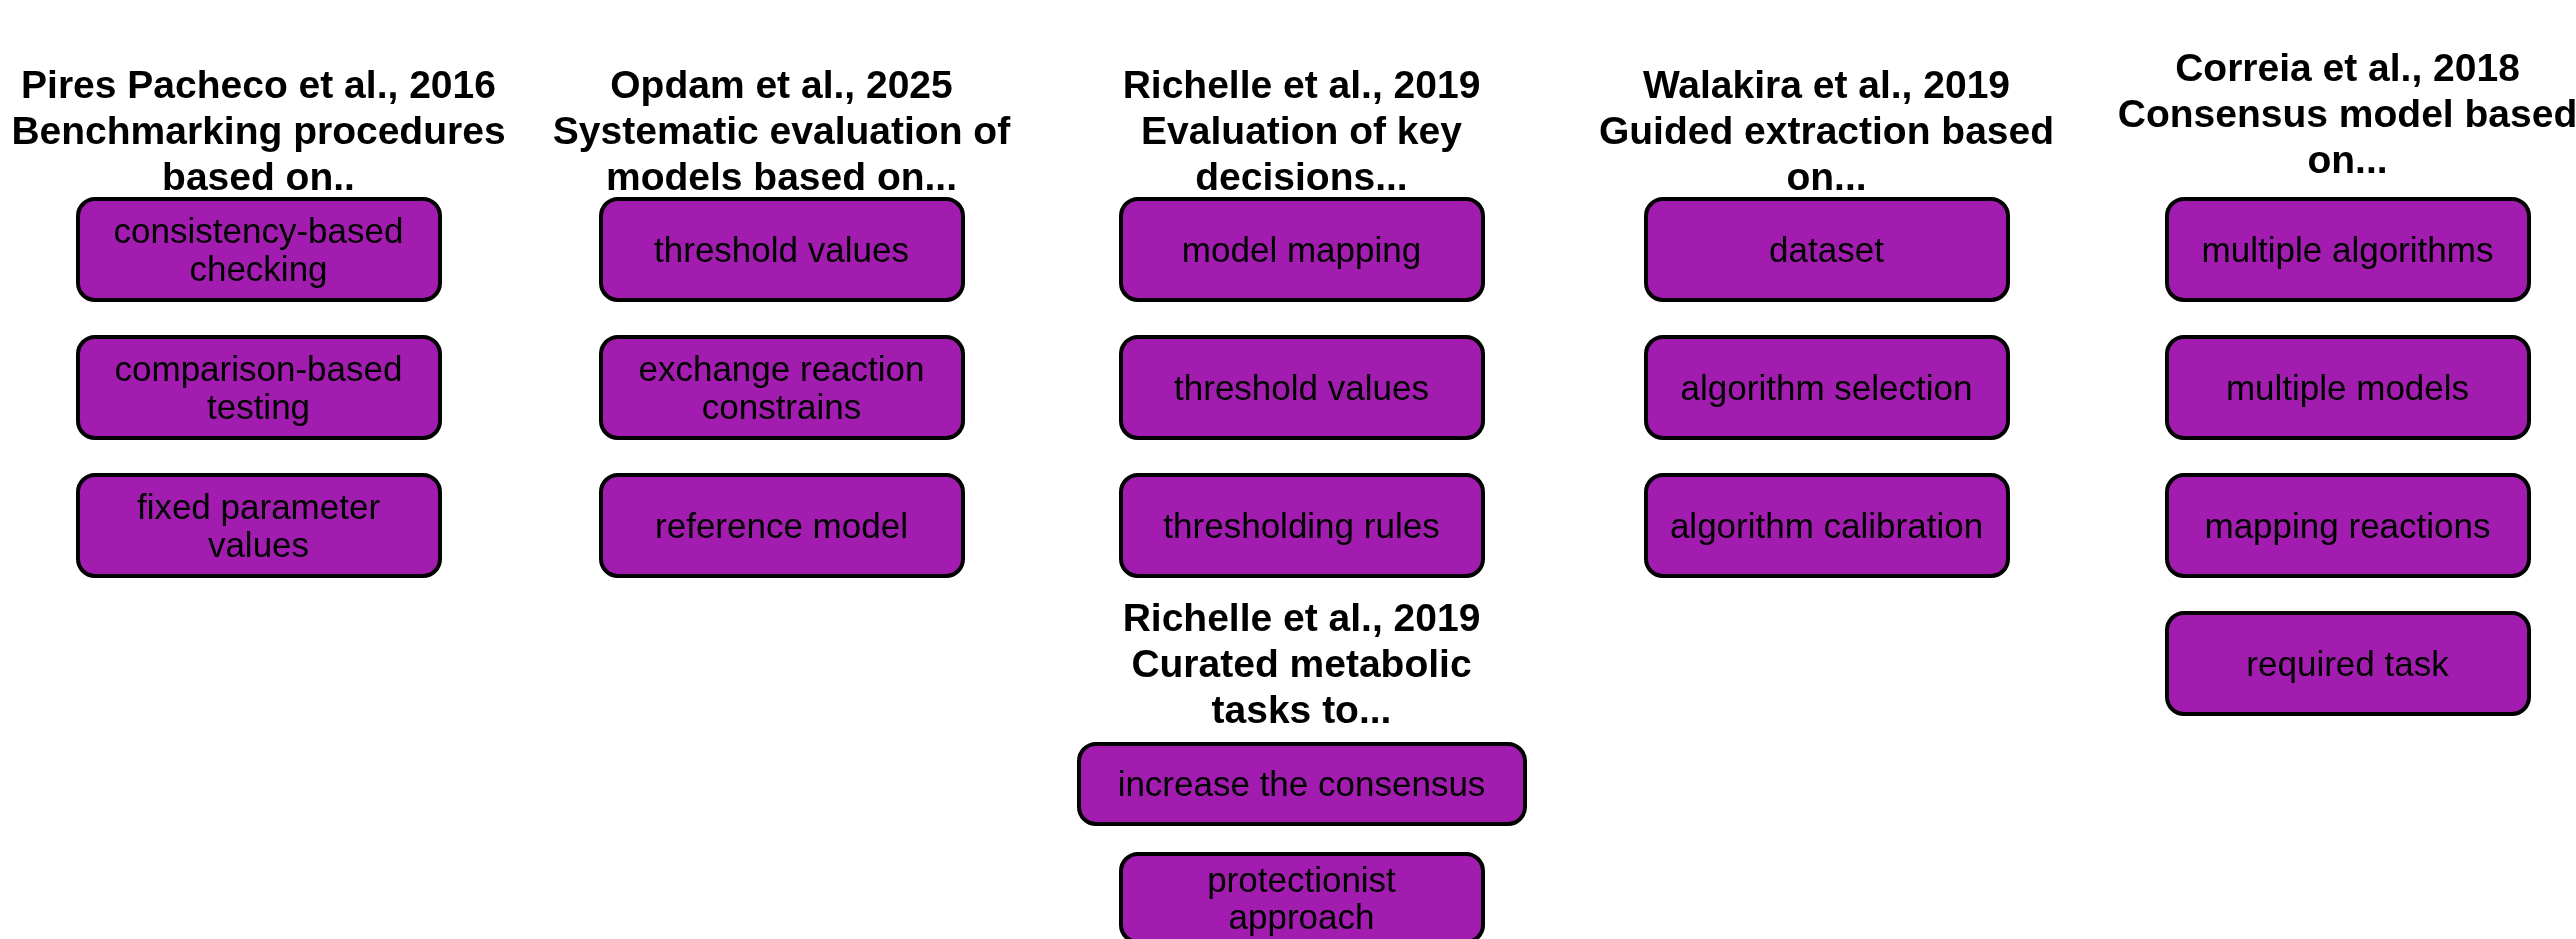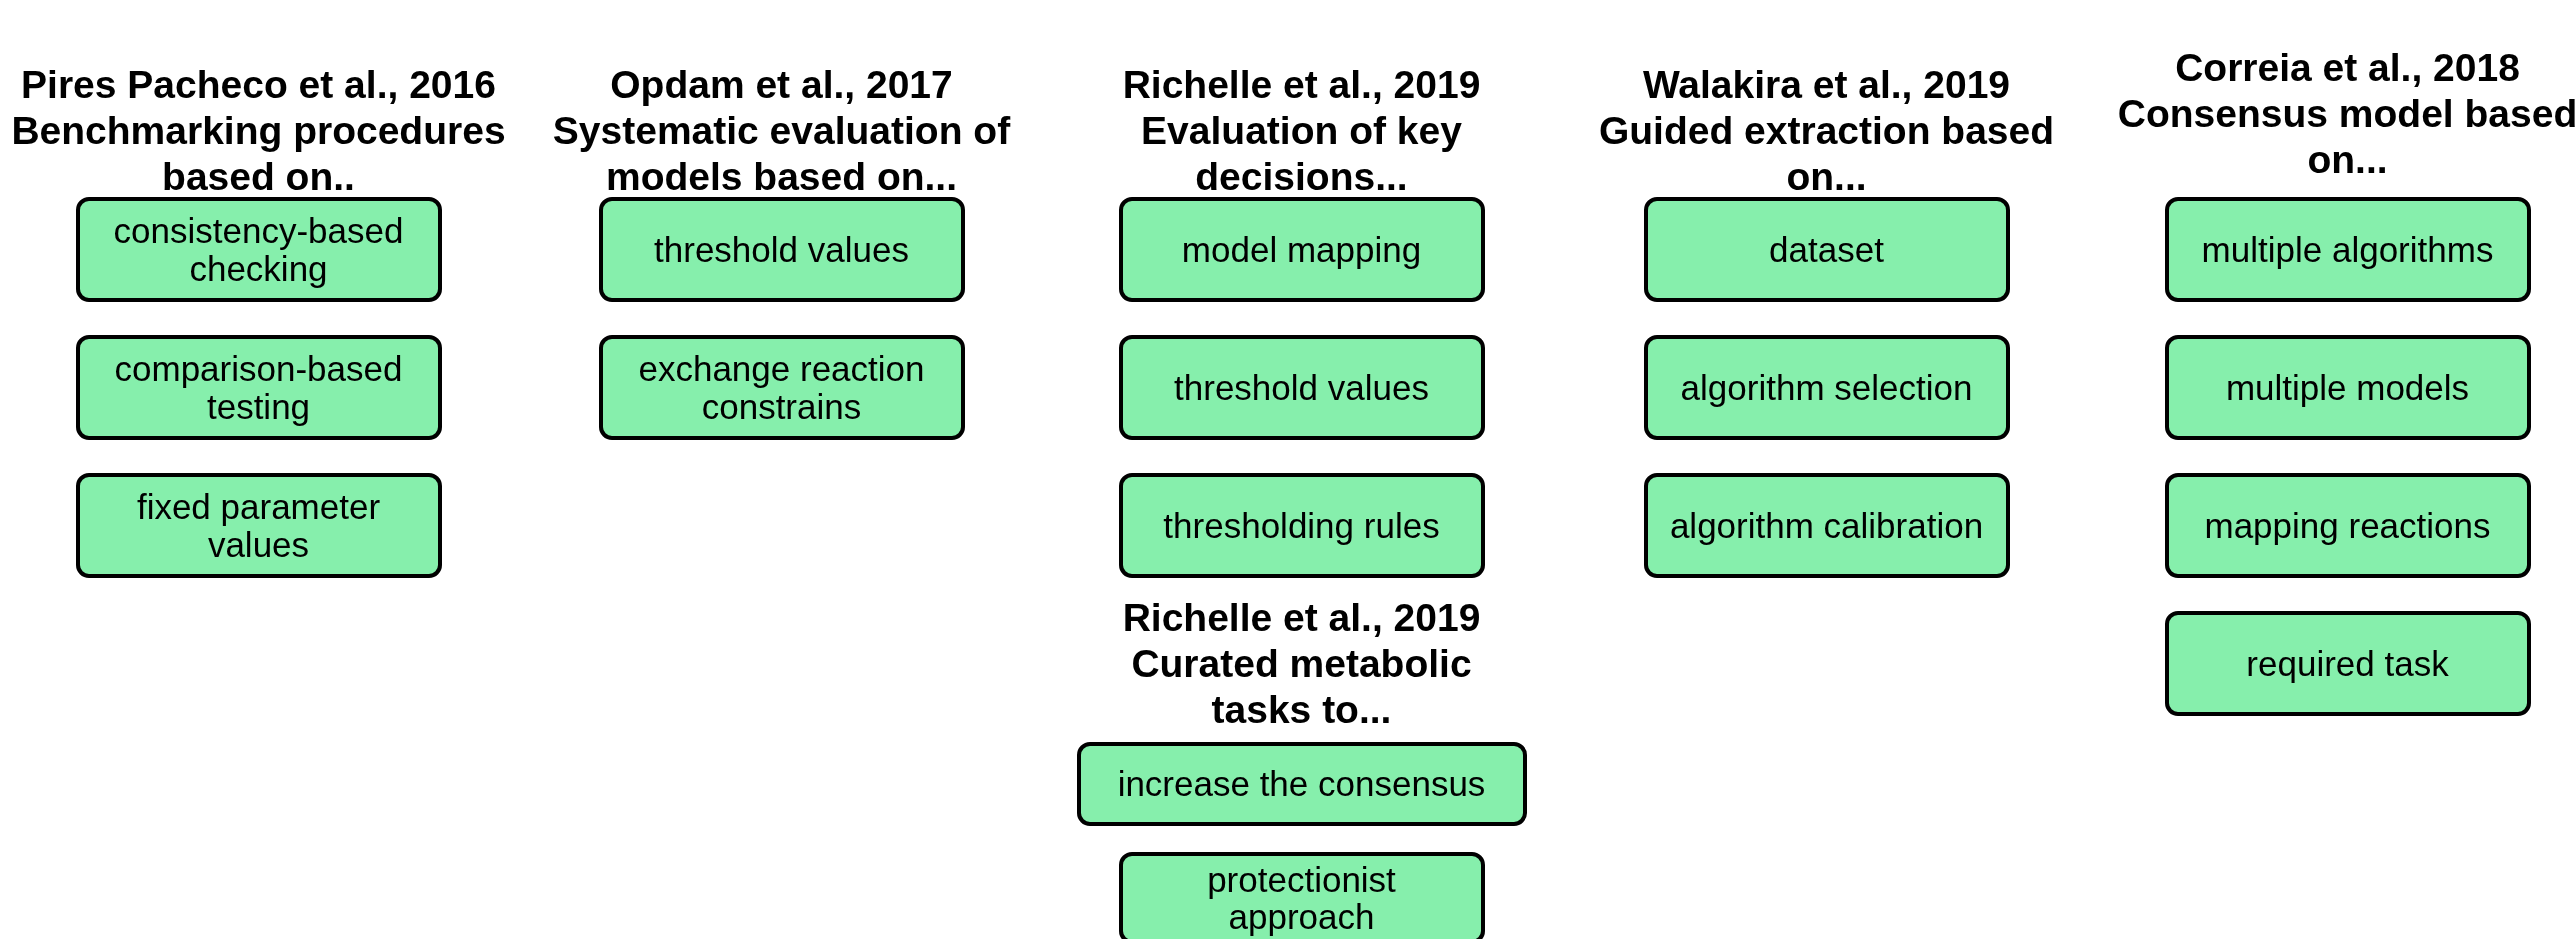--- a/index.html
+++ b/index.html
@@ -44,22 +44,22 @@
     display: flex;
     flex-direction: column;
     align-items: center;
     gap: 33px;
   }
   .box {
     box-sizing: border-box;
     width: 366px;
     min-height: 105px;
     border: 4.4px solid #000000;
-    border-radius: 13px;
-    background: #86efac;
+    border-radius: 19px;
+    background: #a21caf;
     display: flex;
     align-items: center;
     justify-content: center;
     text-align: center;
     font-size: 35px;
     line-height: 38px;
     white-space: pre-line;
     padding: 5px 12.6px;
   }
   
@@ -98,27 +98,28 @@
       <div class="box">consistency-based
 checking</div>
       <div class="box">comparison-based
 testing</div>
       <div class="box">fixed parameter
 values</div>
     </div>
   </section>
 
   <section class="col col-opdam">
-    <h2 class="col-header">Opdam et al., 2017
+    <h2 class="col-header">Opdam et al., 2025
 Systematic evaluation of
 models based on...</h2>
     <div class="boxes">
       <div class="box">threshold values</div>
       <div class="box">exchange reaction
 constrains</div>
+      <div class="box">reference model</div>
     </div>
   </section>
 
   <section class="col col-richelle">
     <h2 class="col-header">Richelle et al., 2019
 Evaluation of key
 decisions...</h2>
     <div class="boxes">
       <div class="box">model mapping</div>
       <div class="box">threshold values</div>

